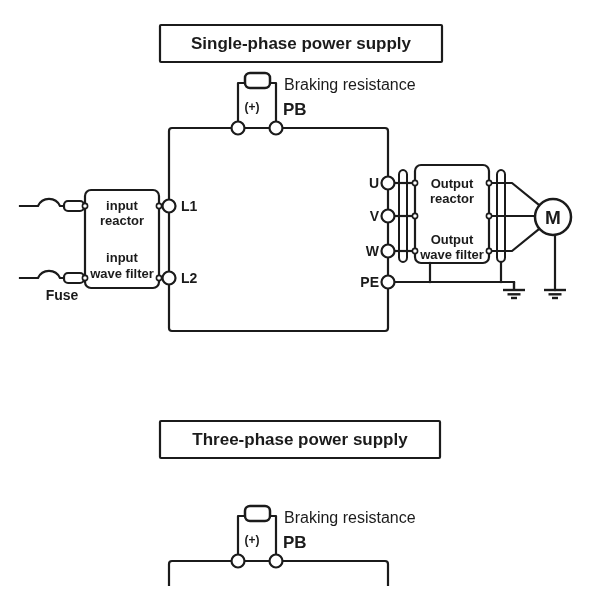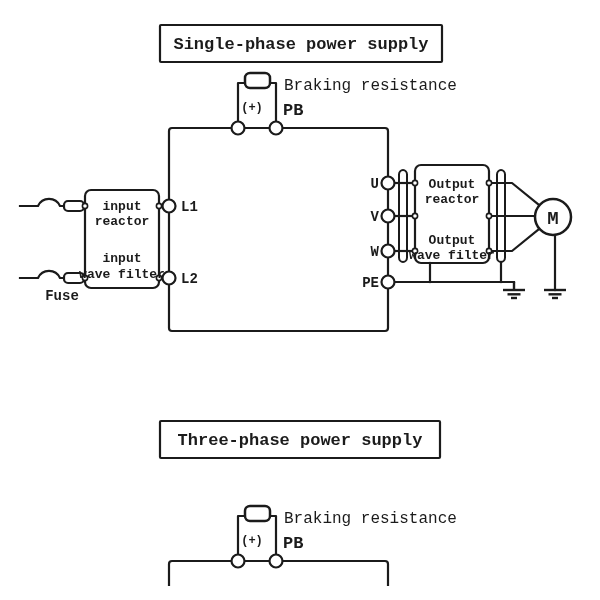--- a/index.html
+++ b/index.html
@@ -1,17 +1,17 @@
 <!DOCTYPE html>
 <html><head>
 <meta charset="utf-8">
 <style>
   html,body{margin:0;padding:0;background:#ffffff;}
   .stage{position:relative;width:600px;height:600px;background:#ffffff;overflow:hidden;
-         font-family:Liberation Mono, monospace;}
+         font-family:Liberation Sans, sans-serif;}
   svg{display:block;}
   .wire{stroke:#1b1b1b;stroke-width:2.2;fill:none;stroke-linecap:square;stroke-linejoin:round;}
   .box{fill:#ffffff;stroke:#1b1b1b;stroke-width:2.2;}
   .box-heavy{fill:#ffffff;stroke:#1b1b1b;stroke-width:2.5;}
   .capsule{fill:#ffffff;stroke:#1b1b1b;stroke-width:2;}
   .term{fill:#ffffff;stroke:#1b1b1b;stroke-width:2.2;}
   .term-tiny{fill:#ffffff;stroke:#1b1b1b;stroke-width:1.6;}
   .gnd{stroke:#1b1b1b;stroke-width:2.4;stroke-linecap:butt;}
   text{fill:#1b1b1b;}
   .t-title{font-weight:bold;font-size:17px;}

